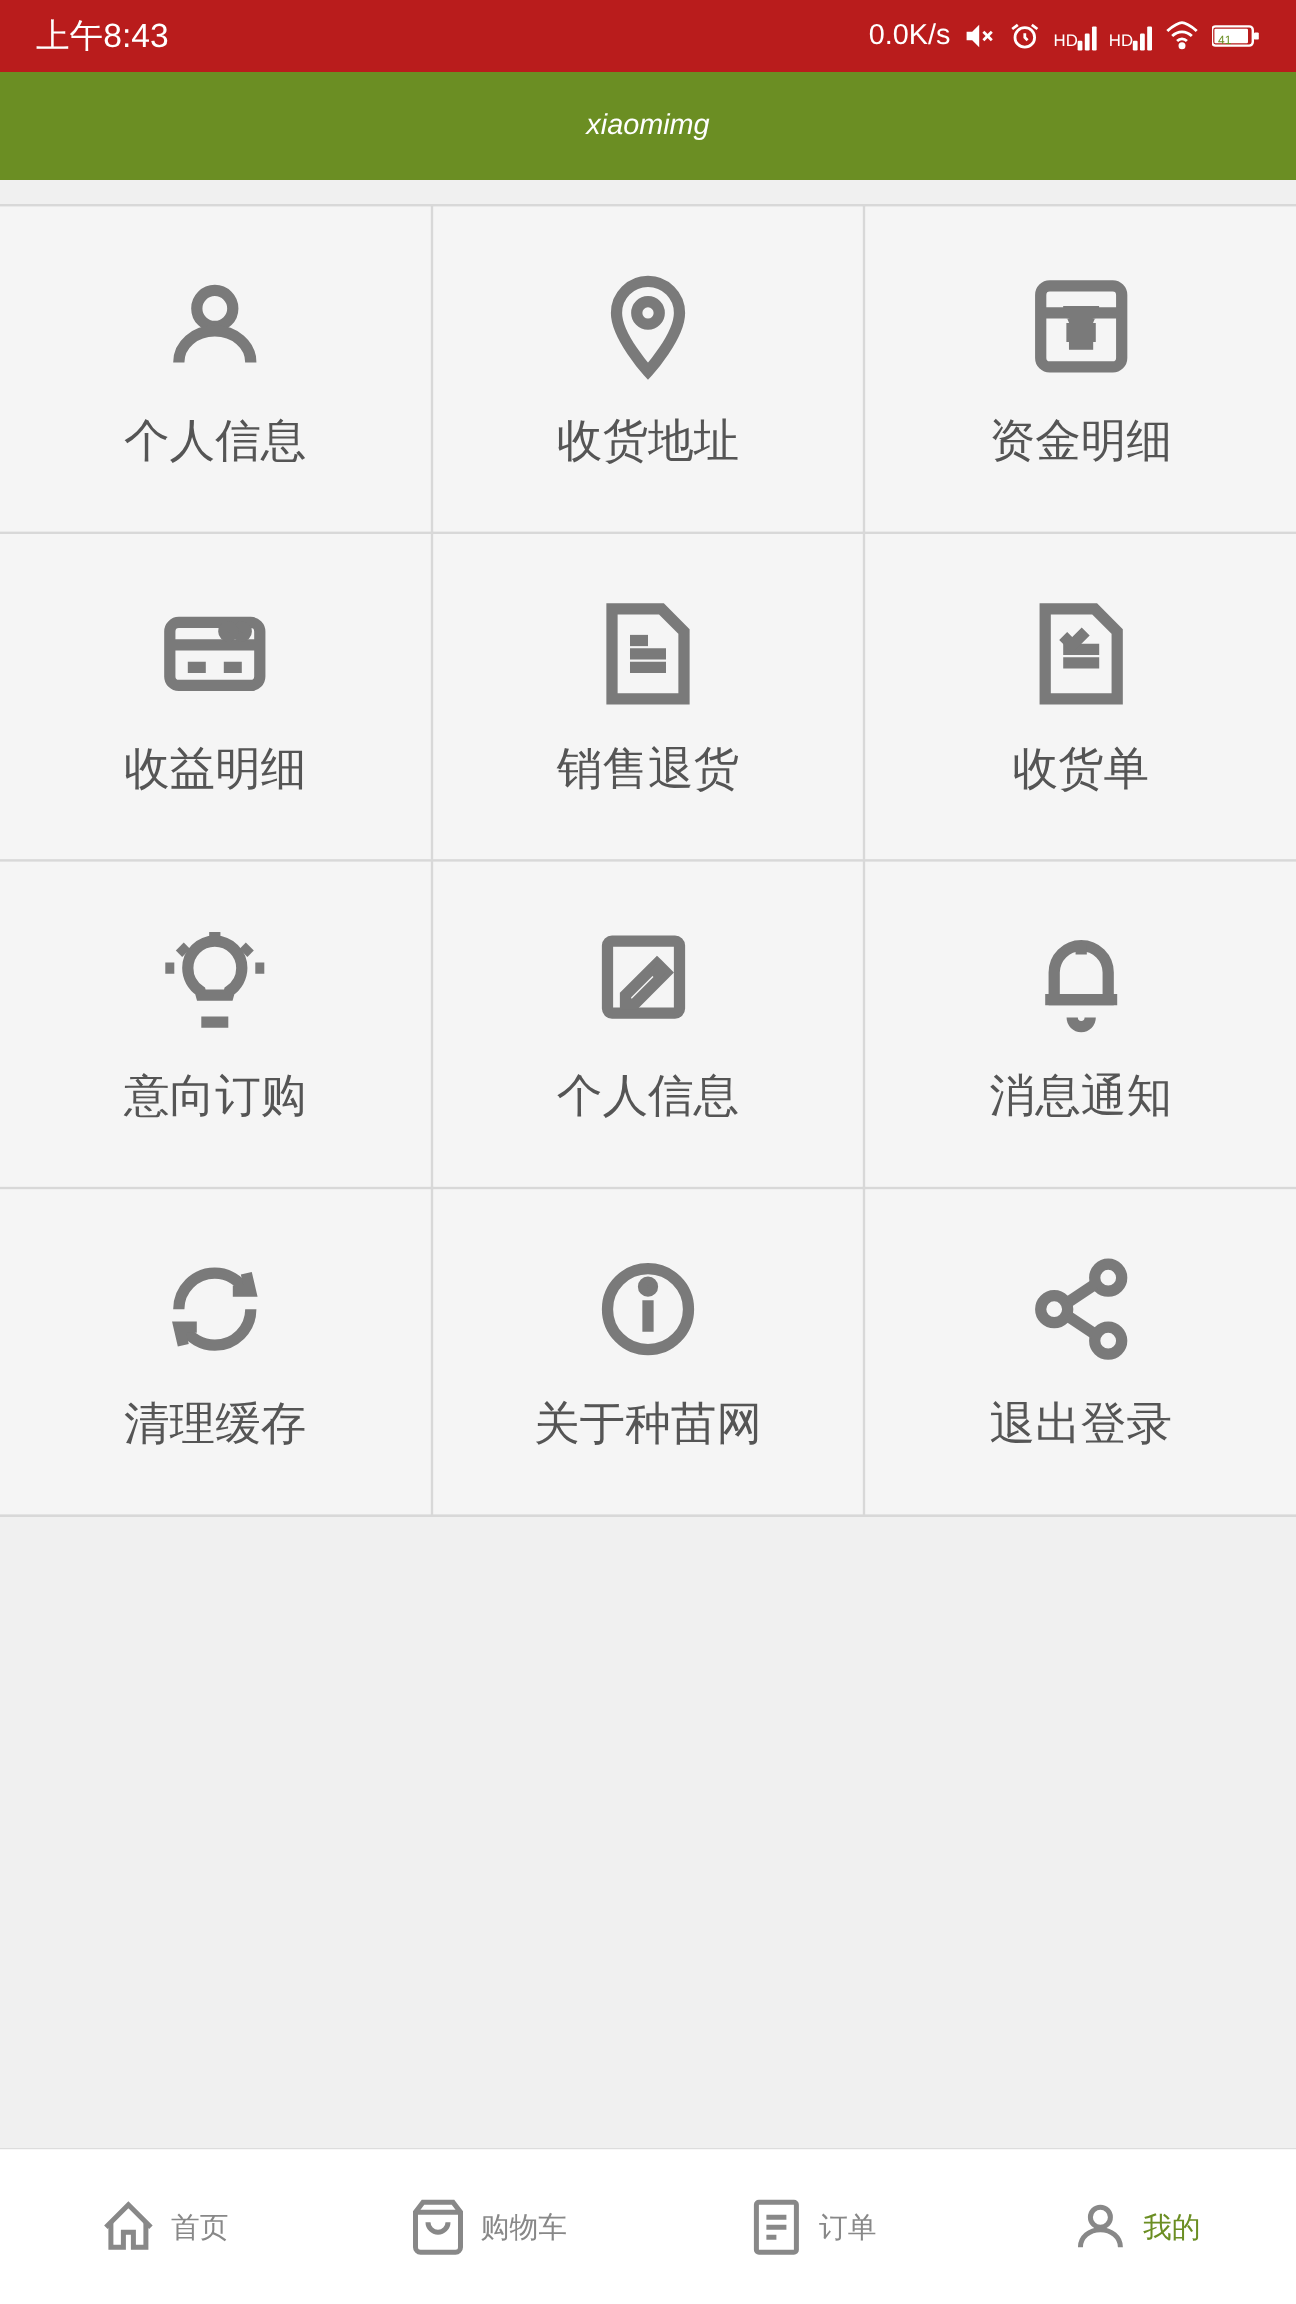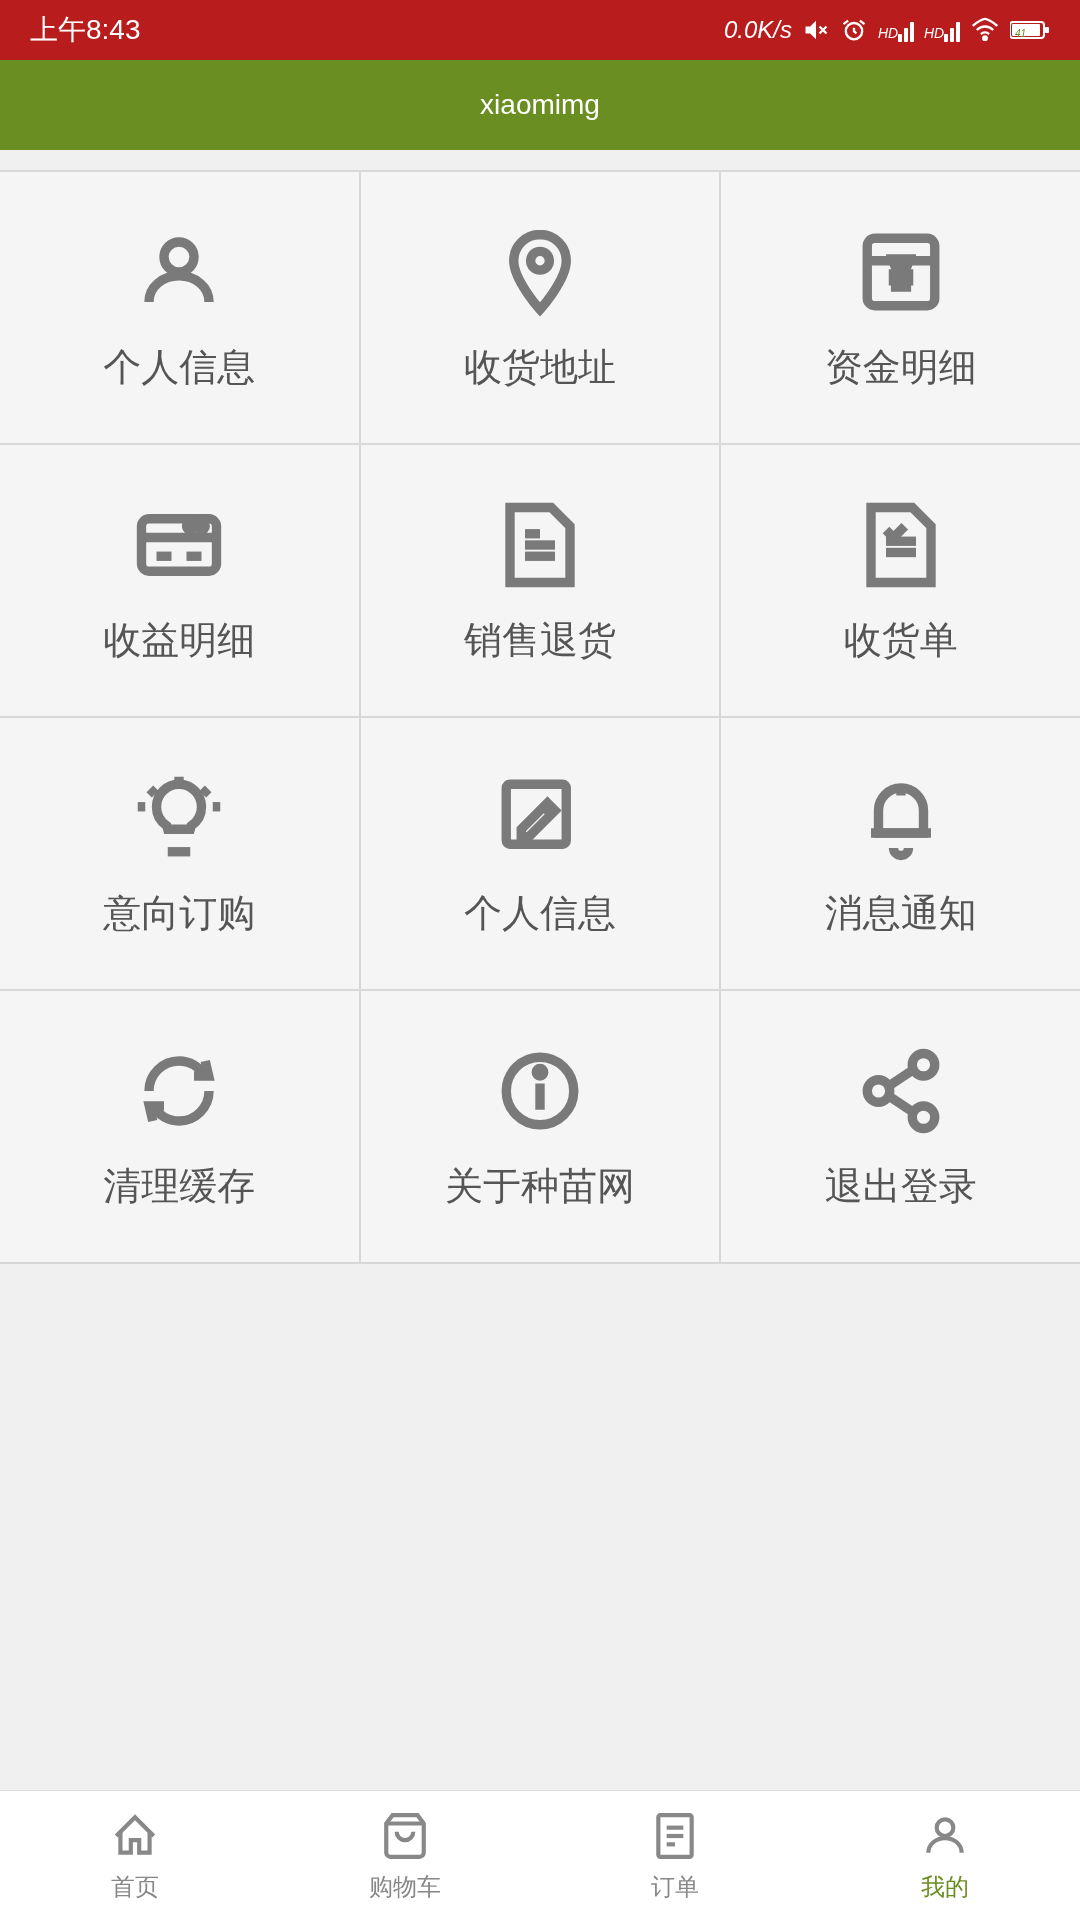--- a/index.html
+++ b/index.html
@@ -19,33 +19,34 @@
       height: 60px;
       background: #b91c1c;
       display: flex;
       align-items: center;
       justify-content: space-between;
       padding: 0 30px;
       color: white;
       font-size: 28px;
     }
     .status-left { font-weight: 500; }
-    .status-right { display: flex; align-items: flex-start; gap: 10px; font-size: 24px; font-style: italic; }
+    .status-right { display: flex; align-items: flex-start; gap: 10px; font-size: 24px; }
 
     
     .header {
       width: 100%;
       height: 90px;
       background: #6b8e23;
       display: flex;
       align-items: center;
       justify-content: center;
       color: white;
-      font-size: 28px;
+      font-size: 24px;
       font-weight: 500;
+      font-style: italic;
     }
 
     
     .main-content {
       width: 100%;
       background: #f0f0f0;
       padding: 20px 0;
     }
 
     
@@ -99,21 +100,20 @@
       height: 130px;
       background: white;
       border-top: 1px solid #ddd;
       display: flex;
       align-items: center;
     }
 
     .nav-item {
       flex: 1;
       display: flex;
-      flex-direction: column;
       align-items: center;
       justify-content: center;
       gap: 8px;
       cursor: pointer;
       padding: 15px 0;
     }
 
     .nav-icon {
       width: 55px;
       height: 55px;

